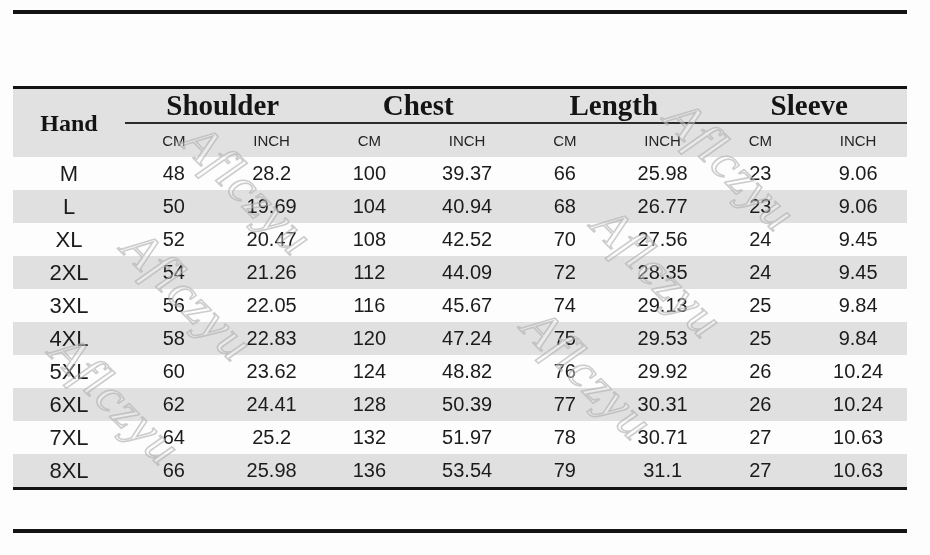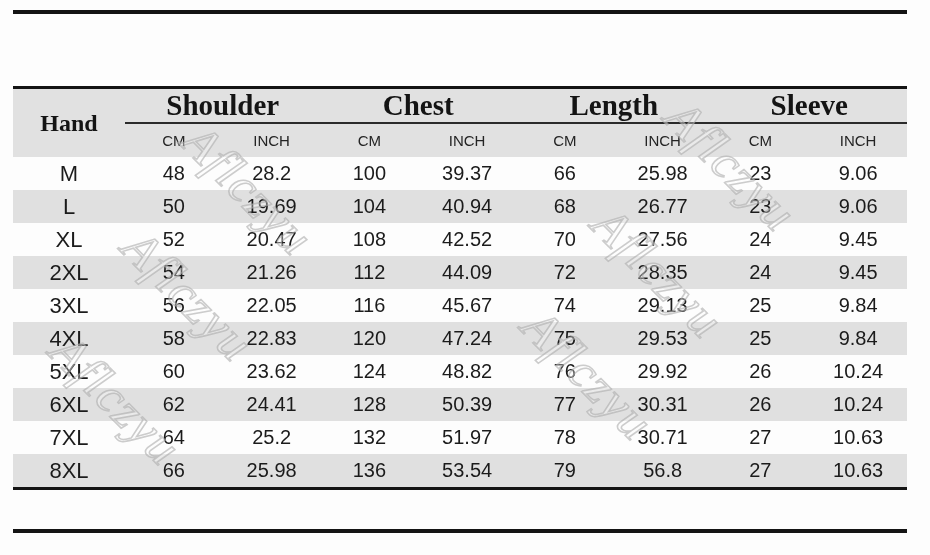--- a/index.html
+++ b/index.html
@@ -194,21 +194,21 @@
         <td>27</td>
         <td>10.63</td>
       </tr>
       <tr>
         <td class="size-cell">8XL</td>
         <td>66</td>
         <td>25.98</td>
         <td>136</td>
         <td>53.54</td>
         <td>79</td>
-        <td>56.8</td>
+        <td>31.1</td>
         <td>27</td>
         <td>10.63</td>
       </tr>
     </tbody>
   </table>
 
   <span class="wm" style="left:212px; top:112px;">Aflczyu</span>
   <span class="wm" style="left:152px; top:218px;">Aflczyu</span>
   <span class="wm" style="left:80px;  top:322px;">Aflczyu</span>
   <span class="wm" style="left:695px; top:88px;">Aflczyu</span>

